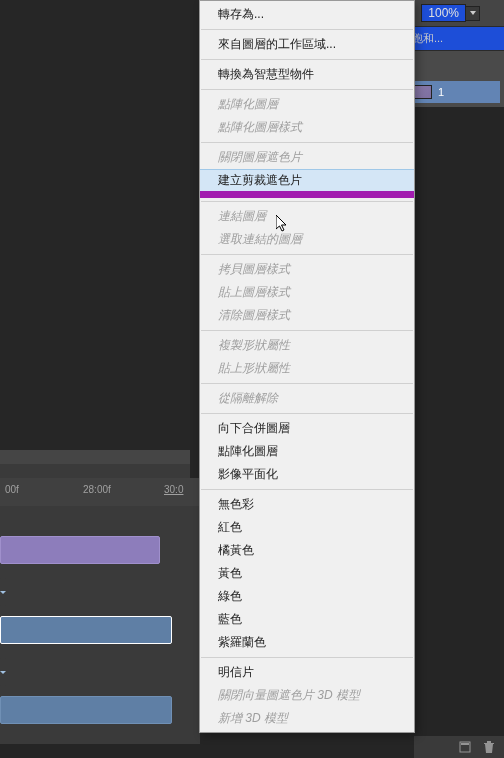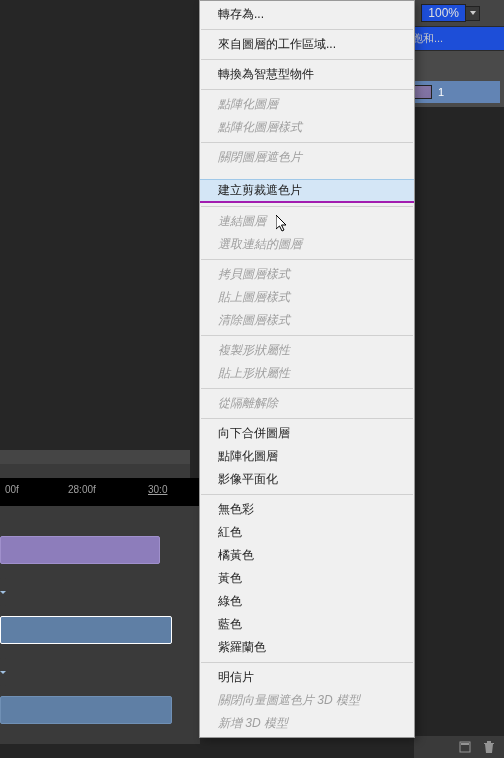--- a/index.html
+++ b/index.html
@@ -17,34 +17,34 @@
 .layer-item.selected { background: #6284b4; color: #fff; }
 .thumb { width: 18px; height: 14px; background: linear-gradient(135deg,#8a7aaa,#7d6fa0); border: 1px solid #222; }
 .panel-footer { background: #3a3a3a; height: 22px; display: flex; justify-content: flex-end; gap: 10px; align-items: center; padding-right: 8px; }
 .panel-footer .ficon { width: 14px; height: 14px; opacity: .7; }
 
 .canvas { position: absolute; left: 0; top: 0; width: 190px; height: 450px; background: #262626; }
 .hscroll { position: absolute; left: 0; top: 450px; width: 190px; height: 14px; background: #454545; }
 .panel-gap { position: absolute; left: 0; top: 464px; width: 190px; height: 14px; background: #3a3a3a; }
 
 .timeline { position: absolute; left: 0; top: 478px; width: 200px; }
-.ruler { height: 28px; background: #000000; display: flex; align-items: center; color: #a0a0a0; font-size: 10px; position: relative; }
+.ruler { height: 28px; background: #404040; display: flex; align-items: center; color: #a0a0a0; font-size: 10px; position: relative; }
 .tick { position: absolute; top: 6px; }
 .tracks { background: #3a3a3a; height: 238px; position: relative; }
 .clip { position: absolute; height: 28px; border-radius: 2px; left: 0; }
 .clip.purple { background: #8d7dbb; border: 1px solid #a090cc; width: 160px; }
 .clip.play-head { position: absolute; width: 6px; height: 28px; right: 0; background: #3a3a3a; display: flex; align-items: center; justify-content: center; }
 .clip.play-head::after { content: ""; border-left: 3px solid transparent; border-right: 3px solid transparent; border-top: 3px solid #a0c0e0; }
 .clip.blue { background: #5f7fa5; border: 1px solid #7090b5; width: 172px; }
 .clip.blue.selected { border: 1px solid #fff; }
 
 .context-menu { position: absolute; left: 199px; top: 0; width: 216px; background: #f0f0f0; border: 1px solid #999; box-shadow: 3px 3px 8px rgba(0,0,0,.3); padding: 2px 0; font-size: 12px; color: #222; }
 .context-menu .item { padding: 3px 18px; cursor: default; line-height: 17px; }
 .context-menu .item.disabled { color: #9e9e9e; font-style: italic; }
-.context-menu .item.highlighted { background: #d4e6f6; border-top: 1px solid #a0c8e8; border-bottom: 2px solid #a21caf; padding-top: 2px; padding-bottom: 2px; margin-top: 10px; }
+.context-menu .item.highlighted { background: #d4e6f6; border-top: 1px solid #a0c8e8; border-bottom: 7px solid #a21caf; padding-top: 2px; padding-bottom: 2px; }
 .context-menu hr { border: none; border-top: 1px solid #d0d0d0; margin: 3px 1px; }
 
 .cursor { position: absolute; left: 276px; top: 215px; width: 16px; height: 20px; pointer-events: none; }
 </style>
 </head>
 <body>
 
 <div class="canvas"></div>
 <div class="hscroll"></div>
 <div class="panel-gap"></div>
@@ -78,22 +78,22 @@
       <rect x="3" y="3" width="8" height="2" fill="#bbb"></rect>
     </svg>
   <svg class="ficon" viewBox="0 0 14 14">
       <path d="M3 4 L11 4 L10 13 L4 13 Z M2 3 L12 3 L12 4 L2 4 Z M5 1 L9 1 L9 3 L5 3 Z" fill="#bbb"></path>
     </svg>
 </div>
 
 <div class="timeline">
   <div class="ruler" id="ruler">
       <span class="tick" style="left: 5px;">00f</span>
-      <span class="tick" style="left: 68px;">28:00f</span>
-      <span class="tick" style="left: 148px; text-decoration: underline;">30:0</span>
+      <span class="tick" style="left: 83px;">28:00f</span>
+      <span class="tick" style="left: 164px; text-decoration: underline;">30:0</span>
     </div>
   <div class="tracks">
     <div class="clip purple" style="top:30px;"></div>
     <div class="clip play-head" style="top:72px;"></div>
     <div class="clip blue selected" style="top:110px;"></div>
     <div class="clip play-head" style="top:152px;"></div>
     <div class="clip blue" style="top:190px;"></div>
 
   </div>
 </div>

